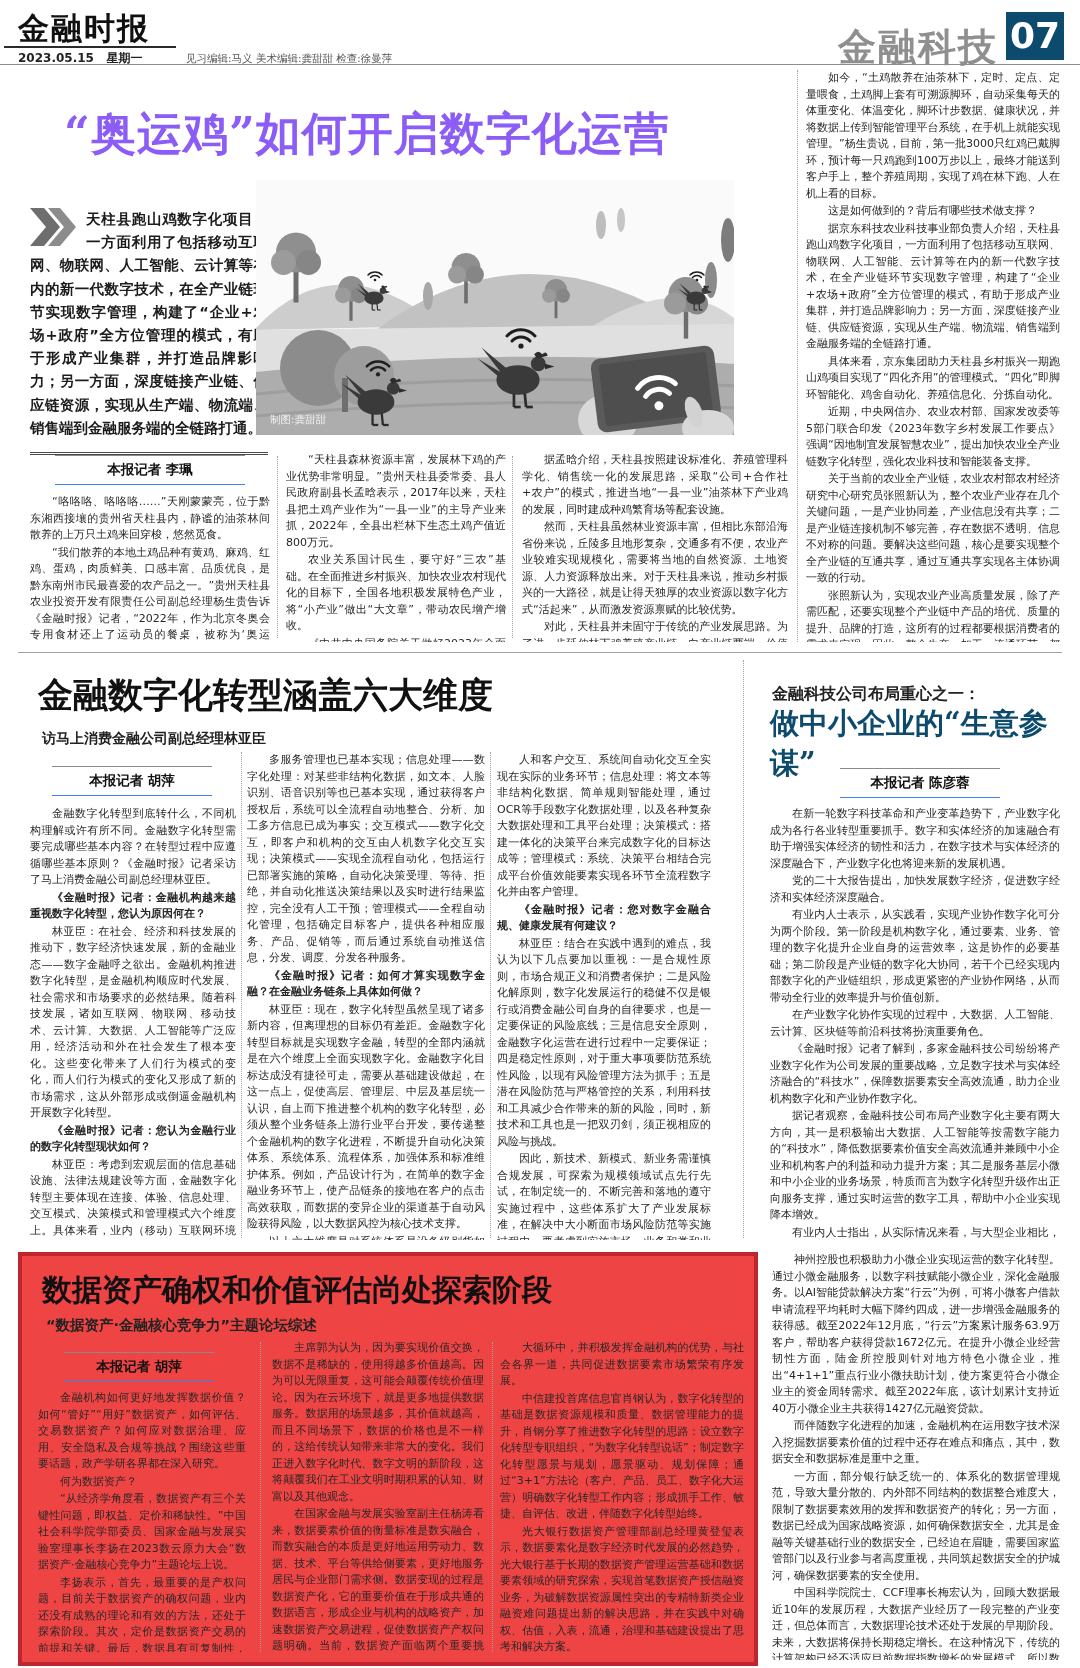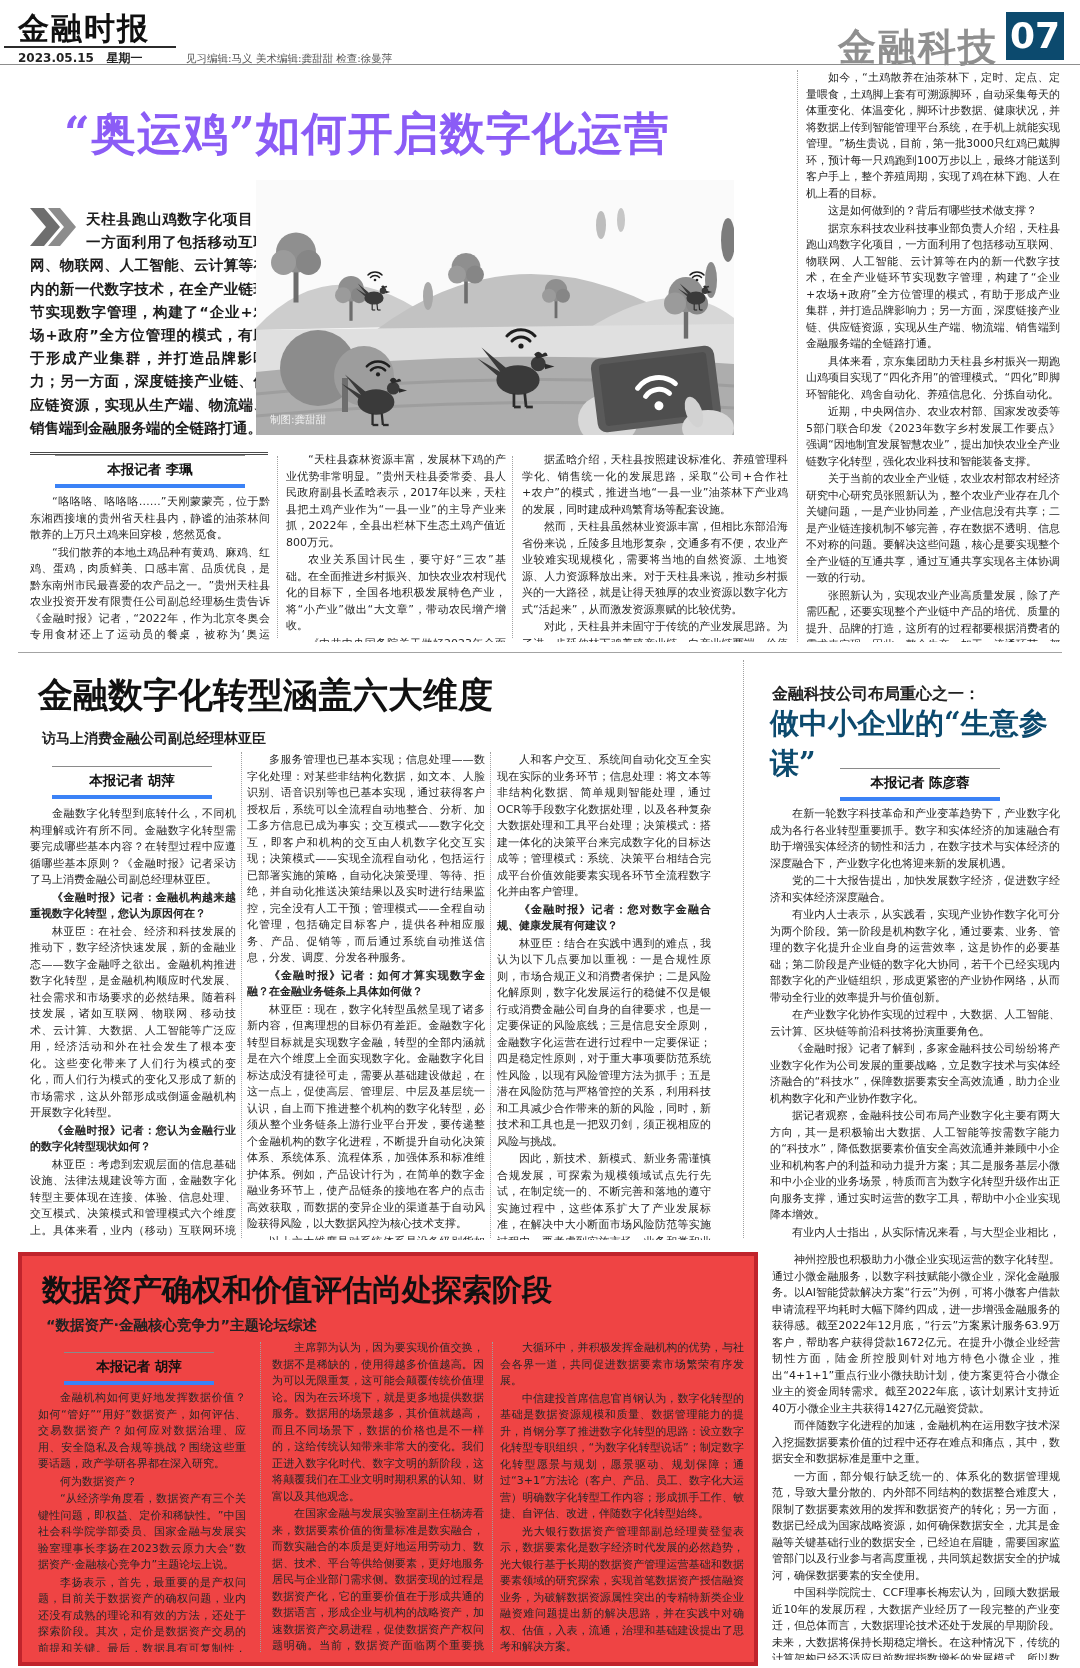--- a/index.html
+++ b/index.html
@@ -21,21 +21,21 @@
   .h-mid{position:absolute;left:38px;top:672px;font-size:35px;font-weight:bold;color:#111;}
   .sub-mid{position:absolute;left:42px;top:722px;font-size:14px;font-weight:bold;color:#222;margin-top:8px;}
   .kicker{position:absolute;left:772px;top:684px;font-size:16px;font-weight:bold;color:#222;}
   .h-right{position:absolute;left:770px;top:704px;font-size:29px;font-weight:bold;color:#0c4a6e;}
   
   .lede{position:absolute;left:30px;top:206px;width:238px;padding-bottom:12px;border-bottom:3px double #4a4a4a;}
   .lede-text{font-size:14.5px;font-weight:bold;line-height:1.6;text-align:justify;color:#1c1c1c;margin:2px 0 0;}
   .chev{float:left;margin:2px 10px 4px 0;}
   
   .byline{position:absolute;text-align:center;font-size:13.5px;font-weight:bold;color:#111;
-          border-top:1px solid #8a8a8a;border-bottom:4px solid #3b82f6;padding:5px 0;}
+          border-top:1px solid #8a8a8a;border-bottom:1px solid #3b82f6;padding:5px 0;}
   
   .col{position:absolute;overflow:hidden;text-align:justify;font-size:11px;line-height:1.5;color:#272727;}
   .col p{margin:0 0 1px;text-indent:2em;}
   .col p.q{font-weight:bold;}
   .vdot{position:absolute;width:0;border-left:1px dotted #a0a0a0;}
   .hrule{position:absolute;height:1px;background:#a3a3a3;}
   
   .illo{position:absolute;left:256px;top:180px;width:478px;height:255px;overflow:hidden;}
   
   .focus-box{position:absolute;left:18px;top:1252px;width:740px;height:414px;border:4px solid #c0242c;

